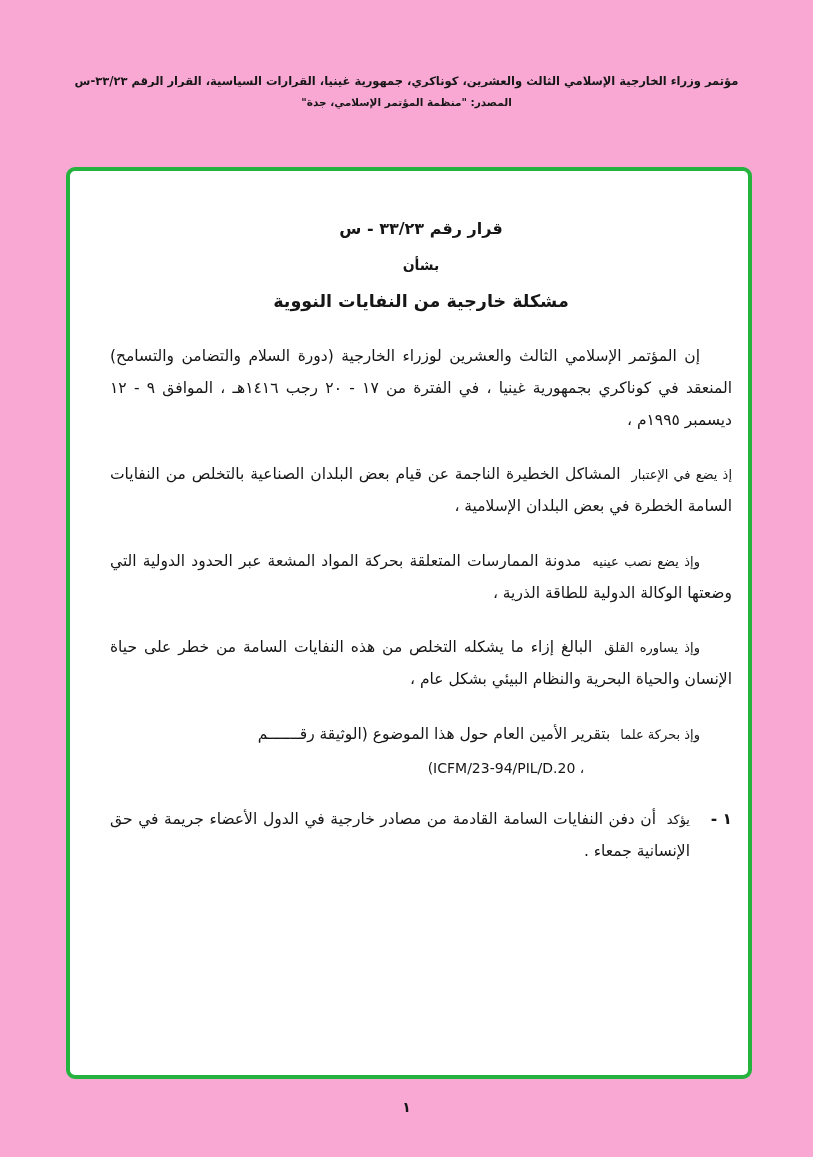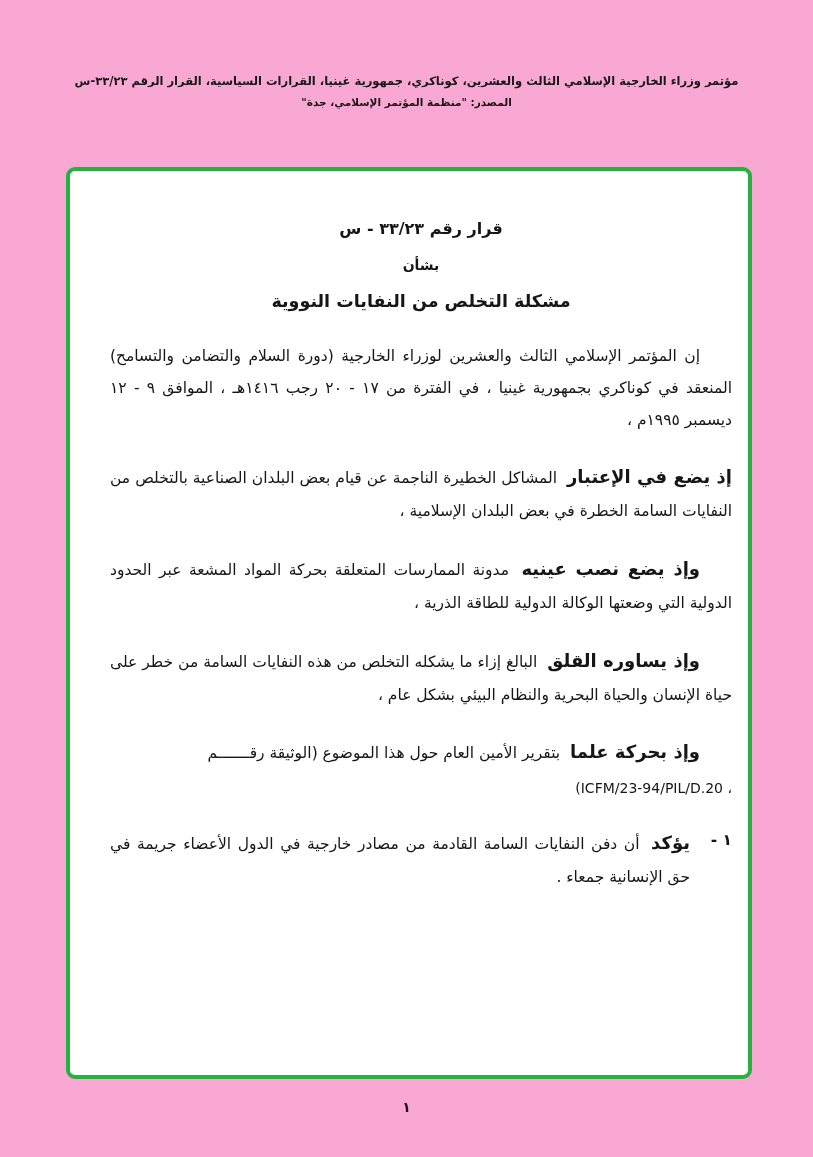--- a/index.html
+++ b/index.html
@@ -36,26 +36,26 @@
 
   .title-block{text-align:center;margin:0 0 30px 0;}
   .title-res{font-size:16px;font-weight:bold;margin:0 0 19px 0;}
   .title-re{font-size:14px;font-weight:bold;margin:0 0 18px 0;}
   .title-subject{font-size:17.5px;font-weight:bold;margin:0 0 16px 0;letter-spacing:.3px;}
 
   .body{font-size:15.5px;line-height:2.05;text-align:justify;}
   .para{margin:0 0 23px 0;}
   .para.indent{text-indent:32px;}
   .para.tight{margin-bottom:2px;}
-  .lead{font-weight:bold;font-size:18px;margin-left:5px;}
+  .lead{font-weight:normal;font-size:13px;margin-left:5px;}
 
   .code-line{
     margin:0 0 20px 0;
     padding-left:170px;
-    text-align:right;
+    text-align:center;
     text-indent:0;
   }
   .ltr{direction:ltr;unicode-bidi:isolate;font-size:14px;}
 
   .op-item{display:flex;margin-top:14px;}
   .op-num{font-weight:bold;flex:0 0 42px;}
   .op-text{flex:1;}
 
   .page-number{
     position:absolute;bottom:42px;left:0;right:0;
@@ -70,21 +70,21 @@
   <header class="citation">
     <div class="citation-line1">مؤتمر وزراء الخارجية الإسلامي الثالث والعشرين، كوناكري، جمهورية غينيا، القرارات السياسية، القرار الرقم ٣٣/٢٣-س</div>
     <div class="citation-line2">المصدر:  "منظمة المؤتمر الإسلامي، جدة"</div>
   </header>
 
   <section class="frame">
 
     <div class="title-block">
       <div class="title-res">قرار رقم ٣٣/٢٣ - س</div>
       <div class="title-re">بشأن</div>
-      <div class="title-subject">مشكلة التخلص من النفايات النووية</div>
+      <div class="title-subject">مشكلة خارجية من النفايات النووية</div>
     </div>
 
     <div class="body">
 
       <p class="para indent"><span>إن المؤتمر الإسلامي الثالث والعشرين لوزراء الخارجية (دورة السلام والتضامن والتسامح) المنعقد في كوناكري بجمهورية غينيا ، في الفترة من ١٧ - ٢٠ رجب ١٤١٦هـ ، الموافق ٩ - ١٢ ديسمبر ١٩٩٥م ،</span></p>
 
       <p class="para">
         <span class="lead">إذ يضع في الإعتبار</span>
         <span>المشاكل الخطيرة الناجمة عن قيام بعض البلدان الصناعية بالتخلص من النفايات السامة الخطرة في بعض البلدان الإسلامية ،</span>
       </p>

